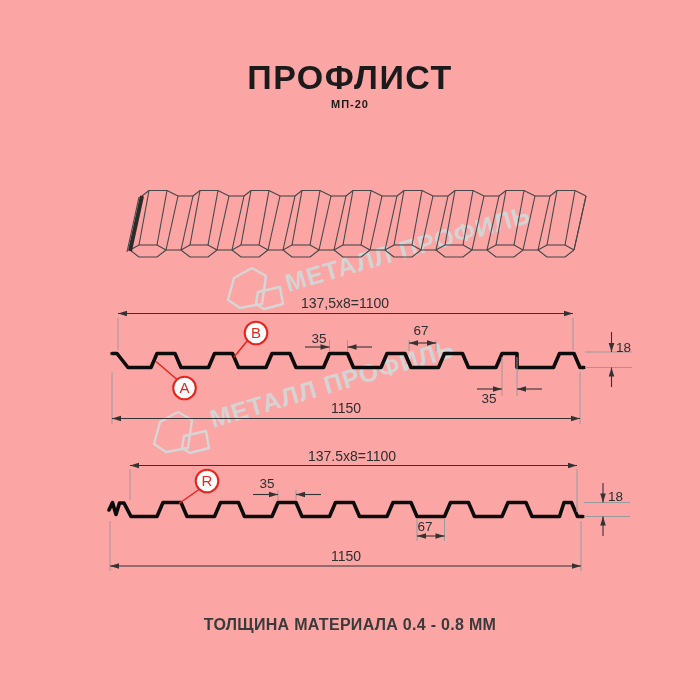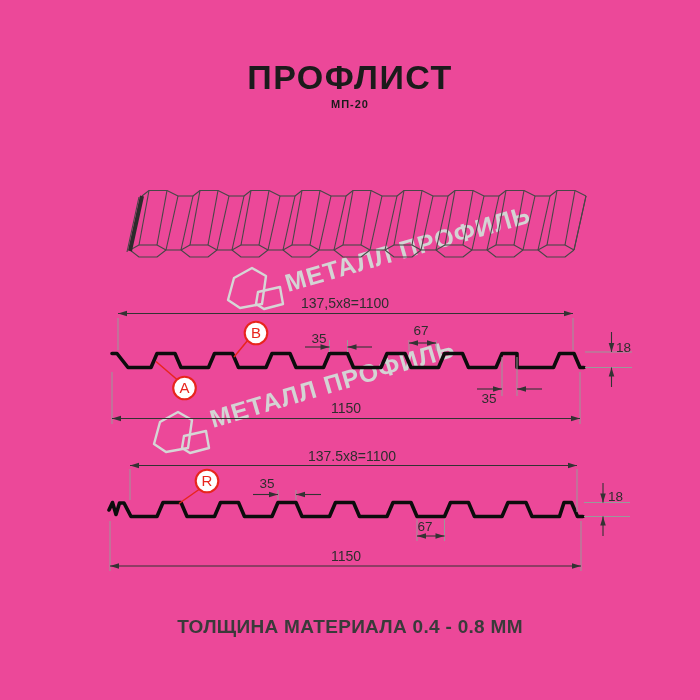--- a/index.html
+++ b/index.html
@@ -1,23 +1,23 @@
 <!DOCTYPE html>
 <html><head>
 <meta charset="utf-8">
 <style>
   html,body{margin:0;padding:0;background:#ffffff;}
-  .page{position:relative;width:700px;height:700px;background:#ec4899;overflow:hidden;
+  .page{position:relative;width:700px;height:700px;background:#fca5a5;overflow:hidden;
         font-family:"Liberation Sans",sans-serif;}
   .title{position:absolute;top:58px;left:0;right:0;text-align:center;
          font-size:34px;font-weight:bold;letter-spacing:1.5px;color:#1b1b1b;}
   .subtitle{position:absolute;top:98px;left:0;right:0;text-align:center;
             font-size:11px;font-weight:bold;letter-spacing:1px;color:#1b1b1b;}
   .footer{position:absolute;top:616px;left:0;right:0;text-align:center;
-          font-size:19px;font-weight:bold;letter-spacing:.3px;color:#3a3a3a;}
+          font-size:16px;font-weight:bold;letter-spacing:.3px;color:#3a3a3a;}
   svg{position:absolute;left:0;top:0;}
   .wm-text{font-size:25px;font-weight:bold;fill:#d4d4d4;letter-spacing:1px;}
   .wm-shape{fill:none;stroke:#d6d6d6;stroke-width:2.4;stroke-linejoin:round;}
   .profile{fill:none;stroke:#0c0c0c;stroke-width:3.6;stroke-linejoin:round;stroke-linecap:round;}
   .sheet{stroke:#474747;stroke-width:1.1;fill:none;stroke-linejoin:round;}
   .ext{stroke:#9a9a9a;stroke-width:1;}
   .dim{stroke:#333;stroke-width:1.1;}
   .dim-t{font-size:14px;fill:#2e2e2e;}
   .dim-t-s{font-size:13.5px;fill:#2e2e2e;}
   .arr{fill:#333;stroke:none;}

